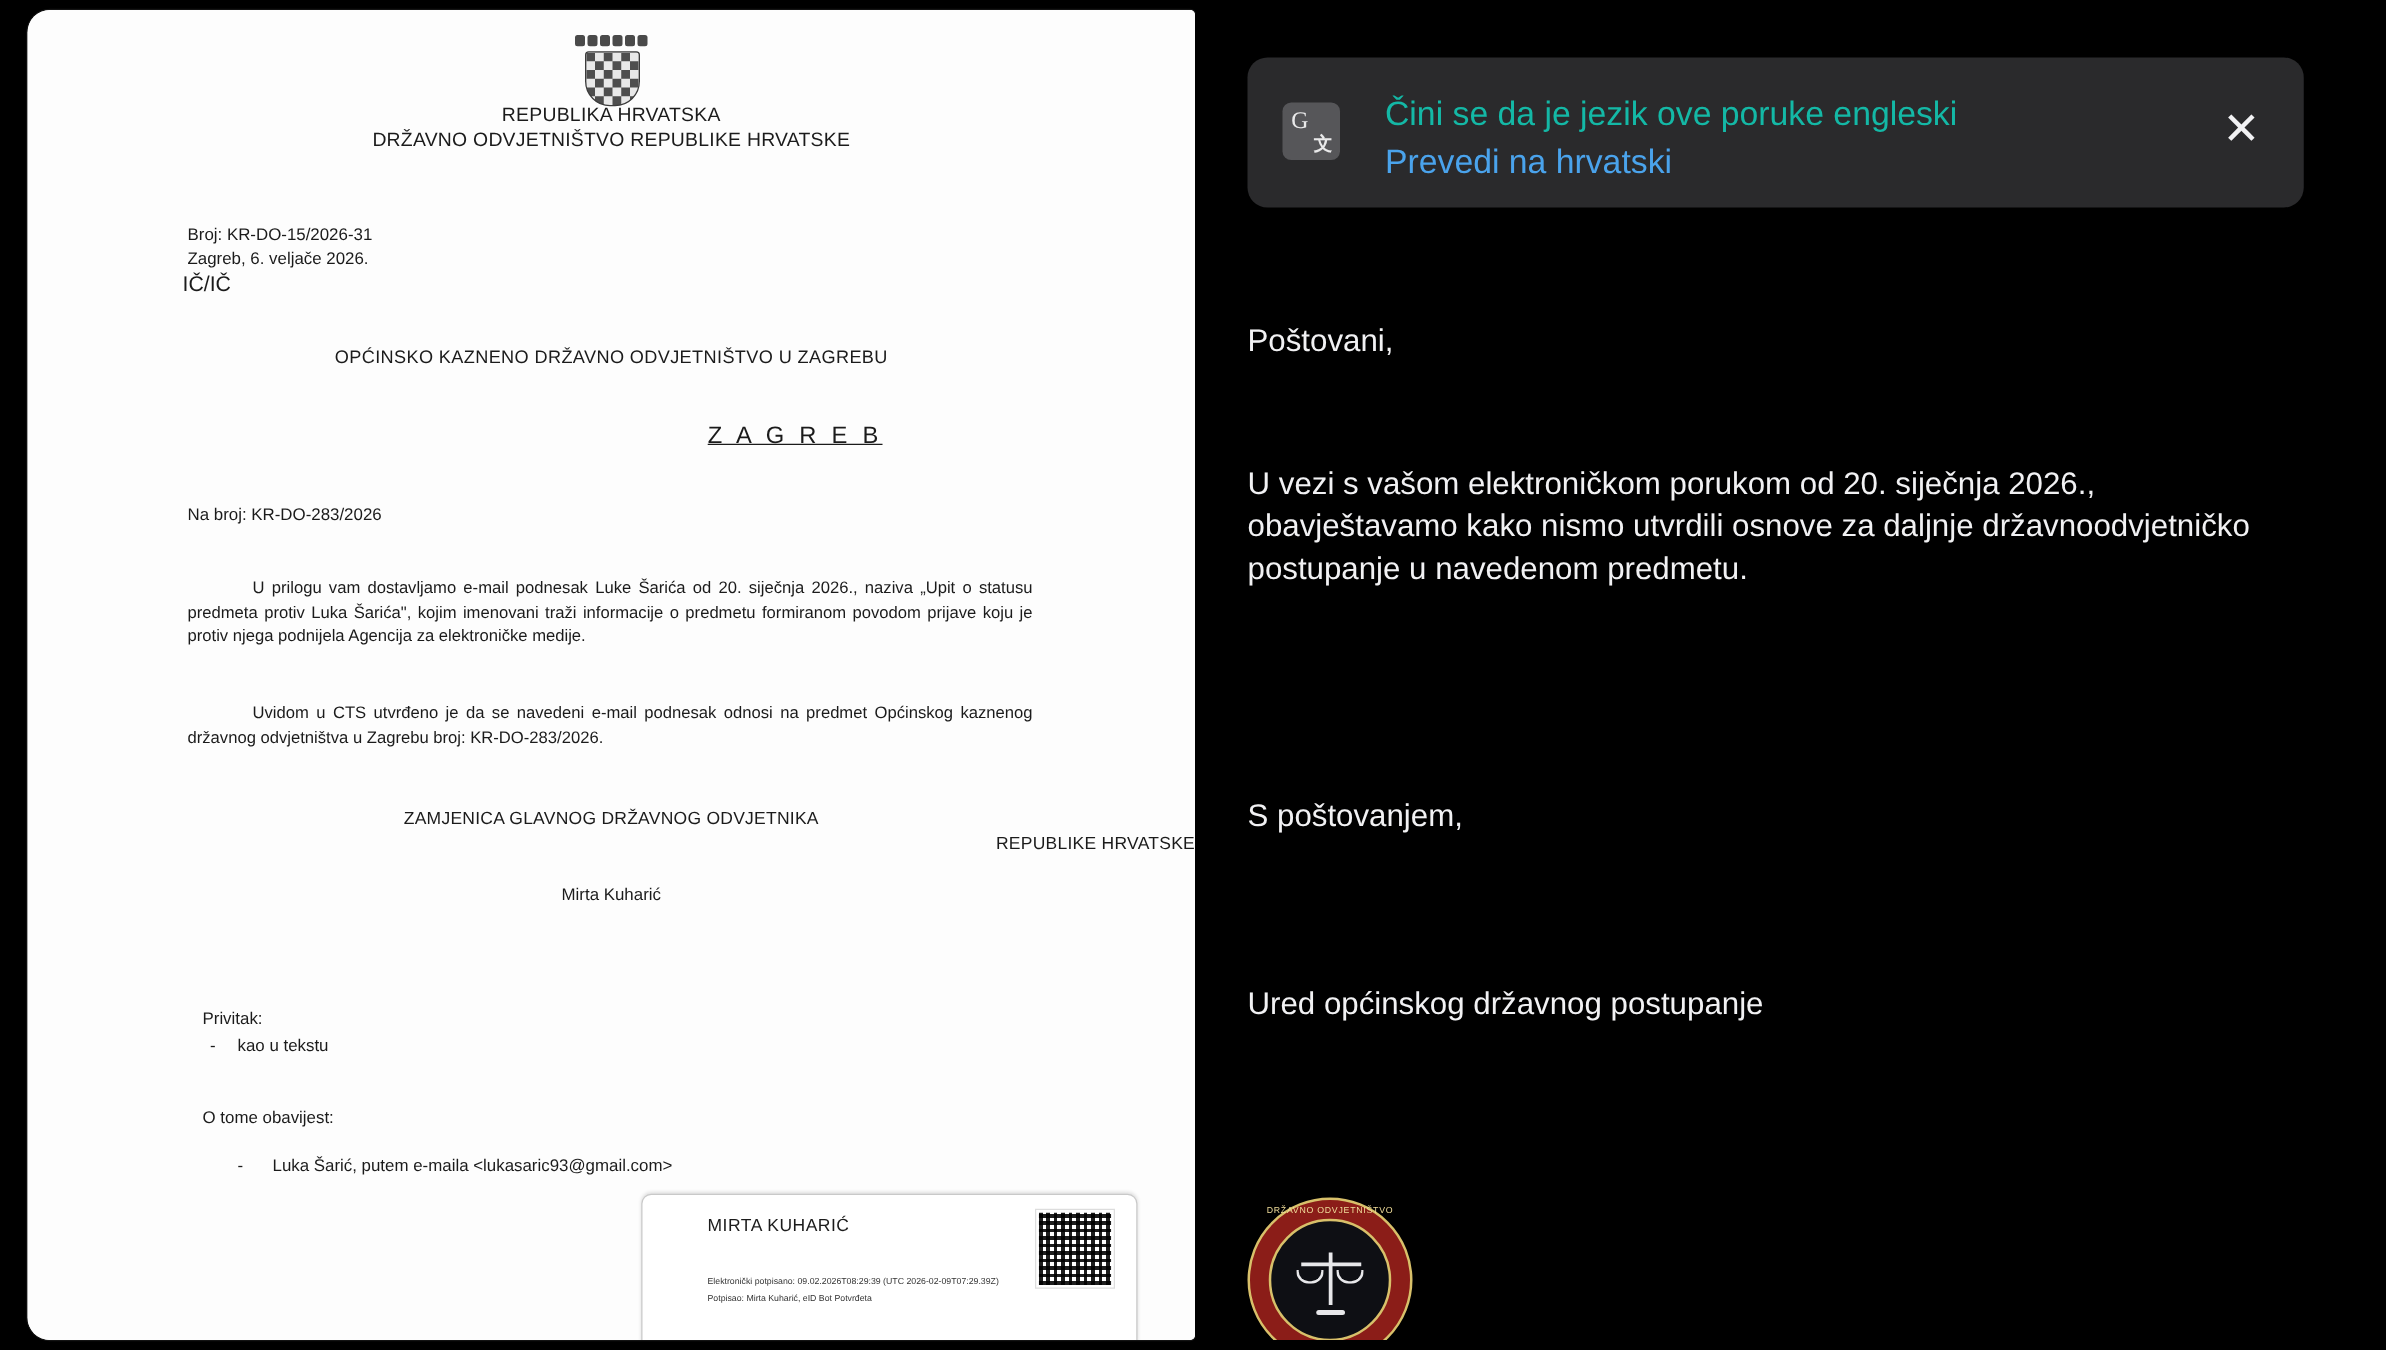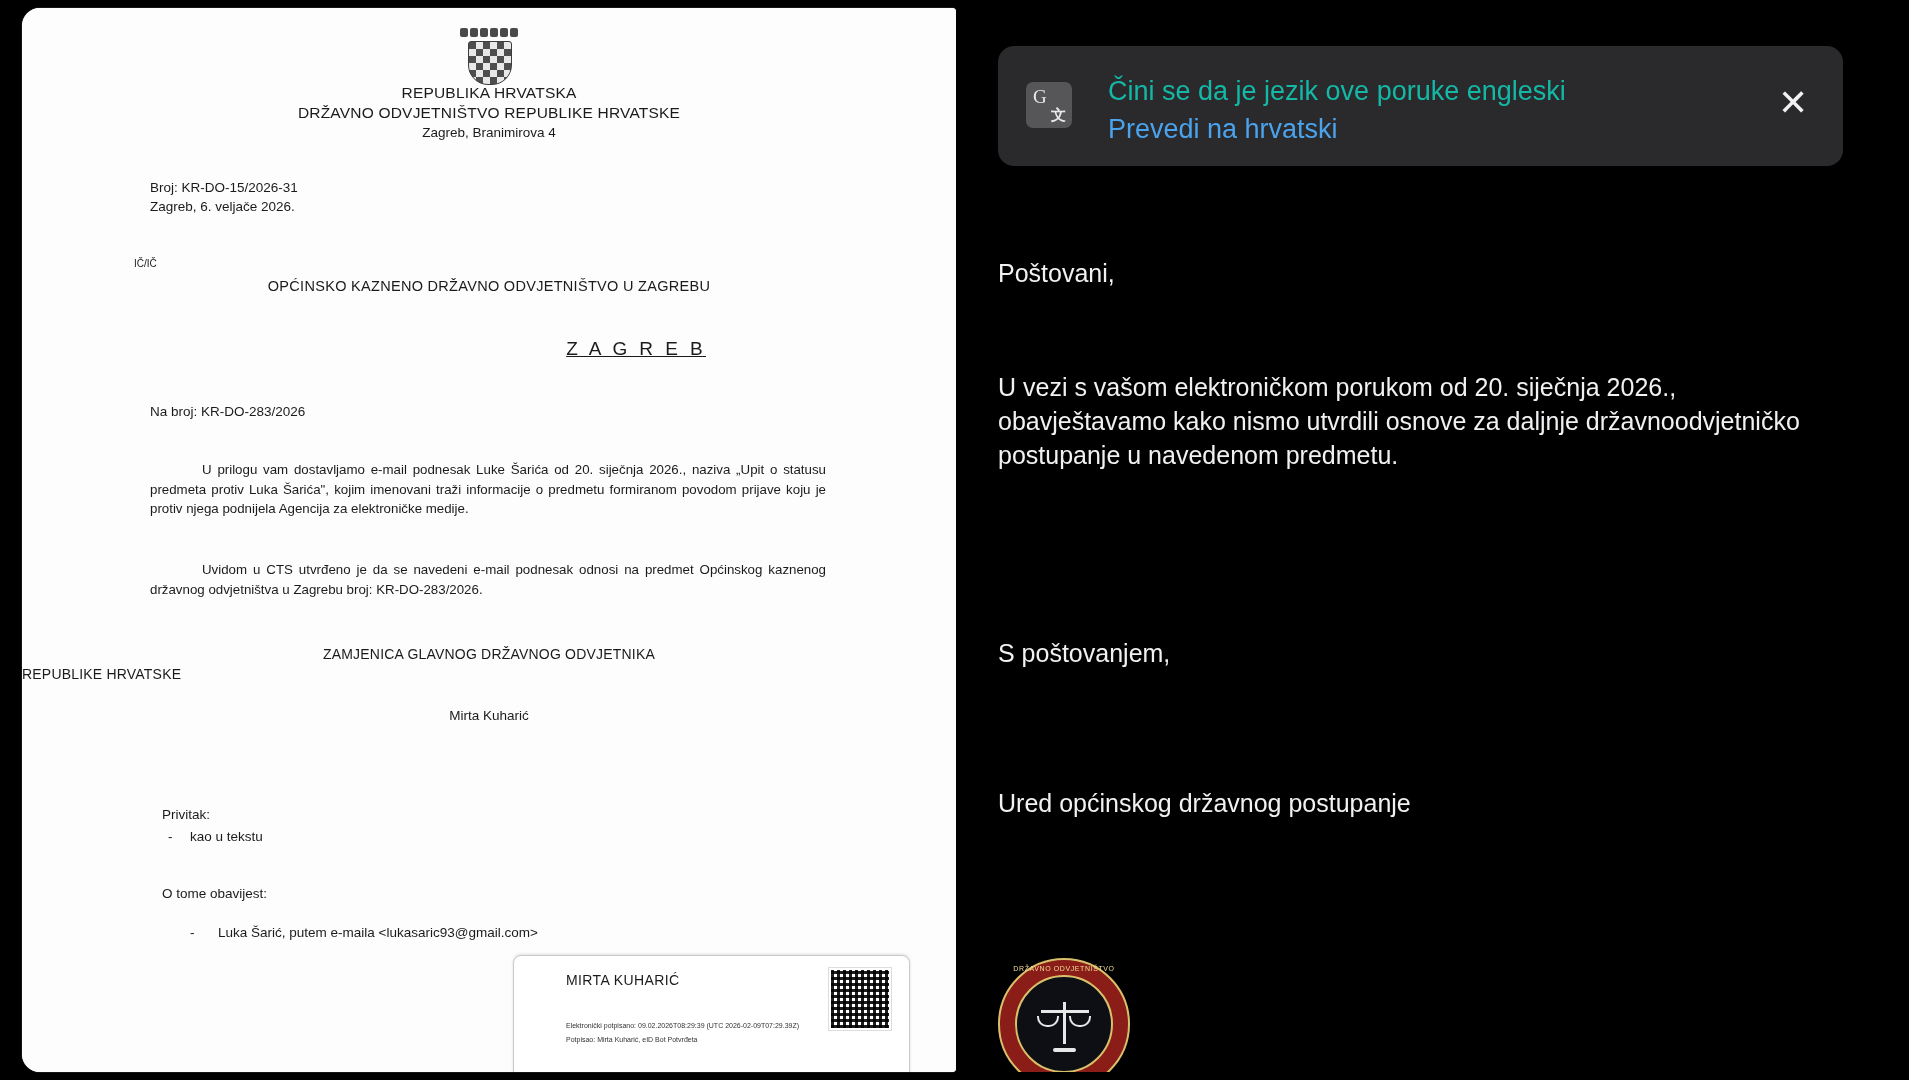--- a/index.html
+++ b/index.html
@@ -76,21 +76,21 @@
     position: absolute; left: 0; right: 0; top: 96px;
     font-size: 15.5px; letter-spacing: .2px; text-align: center;
   }
   .t-head3 {
     position: absolute; left: 0; right: 0; top: 117px;
     font-size: 13.5px; text-align: center;
   }
 
   .t-broj  { position: absolute; left: 128px; top: 172px; font-size: 13.5px; }
   .t-date  { position: absolute; left: 128px; top: 191px; font-size: 13.5px; }
-  .t-init  { position: absolute; left: 112px; top: 210px; font-size: 10px; margin-top: 40px; }
+  .t-init  { position: absolute; left: 124px; top: 210px; font-size: 17px; }
 
   .t-to    { position: absolute; left: 0; right: 0; top: 270px; text-align: center;
              font-size: 14.5px; letter-spacing: .3px; }
   .t-city  { position: absolute; right: 250px; top: 330px; font-size: 19px;
              letter-spacing: 3.4px; text-decoration: underline; }
 
   .t-naBroj{ position: absolute; left: 128px; top: 396px; font-size: 13.5px; }
 
   .para {
     position: absolute;
@@ -99,21 +99,21 @@
     font-size: 13.3px;
     line-height: 19.5px;
     text-align: justify;
   }
   .para.p1 { top: 452px; }
   .para.p2 { top: 552px; }
   .para .ind { display: inline-block; width: 52px; }
 
   .t-sign1 { position: absolute; left: 0; right: 0; top: 638px; text-align: center;
              font-size: 14px; letter-spacing: .2px; }
-  .t-sign2 { position: absolute; left: 0; right: 0; top: 658px; text-align: left;
+  .t-sign2 { position: absolute; left: 0; right: 0; top: 658px; text-align: right;
              font-size: 14px; letter-spacing: .2px; }
   .t-signer{ position: absolute; left: 0; right: 0; top: 700px; text-align: center;
              font-size: 13.5px; }
 
   .t-att-h { position: absolute; left: 140px; top: 799px; font-size: 13.5px; }
   .t-att-1 { position: absolute; left: 168px; top: 821px; font-size: 13.5px; }
   .t-att-1::before { content: "-"; position: absolute; left: -22px; }
   .t-note-h{ position: absolute; left: 140px; top: 878px; font-size: 13.5px; }
   .t-note-1{ position: absolute; left: 196px; top: 917px; font-size: 13.5px; }
   .t-note-1::before { content: "-"; position: absolute; left: -28px; }
@@ -307,21 +307,20 @@
           <div class="pip" style="left:20px"></div>
           <div class="pip" style="left:30px"></div>
           <div class="pip" style="left:40px"></div>
           <div class="pip" style="left:50px"></div>
         </div>
         <div class="shield"></div>
       </div>
 
       <div class="t-head1">REPUBLIKA HRVATSKA</div>
       <div class="t-head2">DRŽAVNO ODVJETNIŠTVO REPUBLIKE HRVATSKE</div>
-      <div class="t-head3">Zagreb, Branimirova 4</div>
 
       <div class="t-broj">Broj: KR-DO-15/2026-31</div>
       <div class="t-date">Zagreb, 6. veljače 2026.</div>
       <div class="t-init">IČ/IČ</div>
 
       <div class="t-to">OPĆINSKO KAZNENO DRŽAVNO ODVJETNIŠTVO U ZAGREBU</div>
       <div class="t-city">Z A G R E B</div>
 
       <div class="t-naBroj">Na broj: KR-DO-283/2026</div>
 

